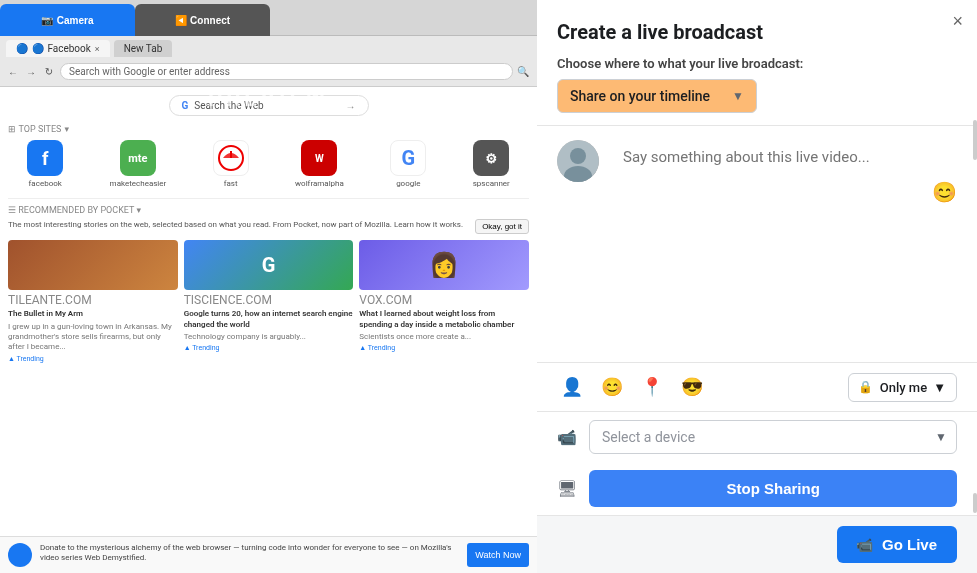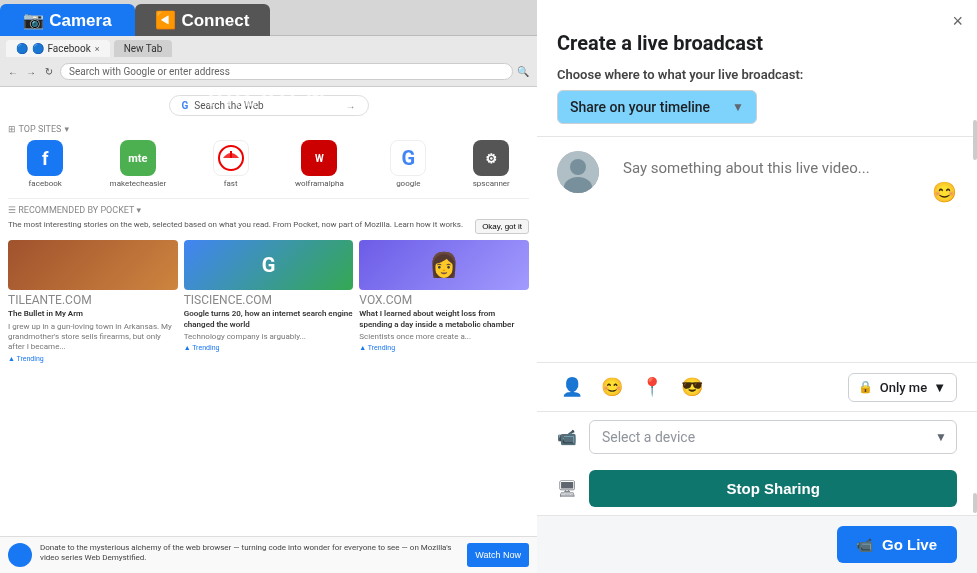--- a/index.html
+++ b/index.html
@@ -31,21 +31,21 @@
 
     .tab-buttons {
       display: flex;
       height: 100%;
     }
 
     .tab-button {
       height: 32px;
       border-radius: 6px 6px 0 0;
       padding: 0 20px;
-      font-size: 17px;
+      font-size: 10px;
       font-weight: 600;
       cursor: pointer;
       display: flex;
       align-items: center;
       justify-content: center;
       border: none;
       margin-top: 4px;
     }
 
     .tab-camera {
@@ -340,21 +340,21 @@
       right: 14px;
       font-size: 18px;
       color: #666;
       cursor: pointer;
       background: none;
       border: none;
       line-height: 1;
     }
 
     .right-header {
-      padding: 31px 20px 12px;
+      padding: 20px 20px 12px;
       border-bottom: 1px solid #e5e5e5;
     }
 
     .right-title {
       font-size: 20px;
       font-weight: 700;
       color: #1c1e21;
       margin-bottom: 12px;
     }
 
@@ -366,21 +366,21 @@
     }
 
     .timeline-dropdown {
       display: flex;
       align-items: center;
       gap: 8px;
       border: 1px solid #ccd0d5;
       border-radius: 6px;
       padding: 8px 12px;
       cursor: pointer;
-      background: #7dd3fc;
+      background: #fdba74;
       width: 200px;
     }
 
     .timeline-dropdown-text {
       font-size: 14px;
       color: #1c1e21;
       font-weight: 500;
       flex: 1;
     }
 
@@ -527,21 +527,21 @@
       gap: 12px;
     }
 
     .screen-icon-btn {
       color: #606770;
       font-size: 16px;
     }
 
     .stop-sharing-btn {
       flex: 1;
-      background: #0f766e;
+      background: #3b82f6;
       color: white;
       border: none;
       border-radius: 6px;
       padding: 10px;
       font-size: 15px;
       font-weight: 600;
       cursor: pointer;
       text-align: center;
     }
 

